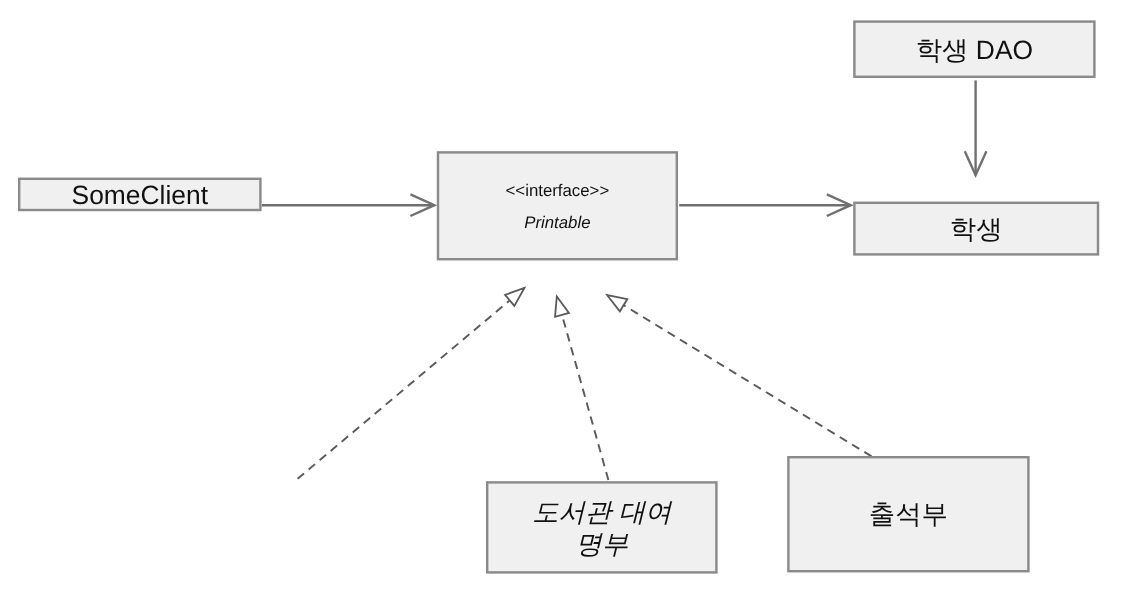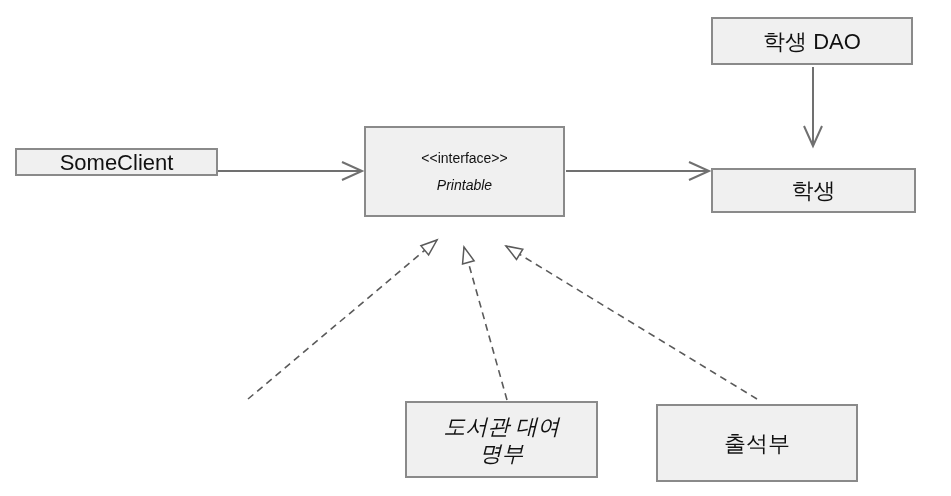--- a/index.html
+++ b/index.html
@@ -48,21 +48,21 @@
     font-size: 14px;
     font-style: italic;
   }
   
   #n-someclient  { left: 15px;  top: 148px; width: 203px; height: 28px; }
   #n-printable   { left: 364px; top: 126px; width: 201px; height: 91px; }
   #n-studentdao  { left: 711px; top: 17px;  width: 202px; height: 48px; }
   #n-student     { left: 711px; top: 148px; width: 205px; height: 45px; margin-top: 20px; }
   #n-reportcard  { left: 143px; top: 399px; width: 204px; height: 78px; }
   #n-library     { left: 405px; top: 401px; width: 193px; height: 77px; font-style: italic; }
-  #n-attendance  { left: 656px; top: 404px; width: 202px; height: 78px; }
+  #n-attendance  { left: 656px; top: 380px; width: 202px; height: 97px; }
 </style>
 </head>
 <body>
 
 <div class="canvas">
 
   <svg class="edges-layer" width="951" height="496" viewBox="0 0 951 496" xmlns="http://www.w3.org/2000/svg">
     <defs>
       <marker id="vhead" markerUnits="userSpaceOnUse" markerWidth="26" markerHeight="24" refX="23" refY="11" orient="auto">
         <polyline points="3,2 23,11 3,20" fill="none" stroke="#707070" stroke-width="2"></polyline>

